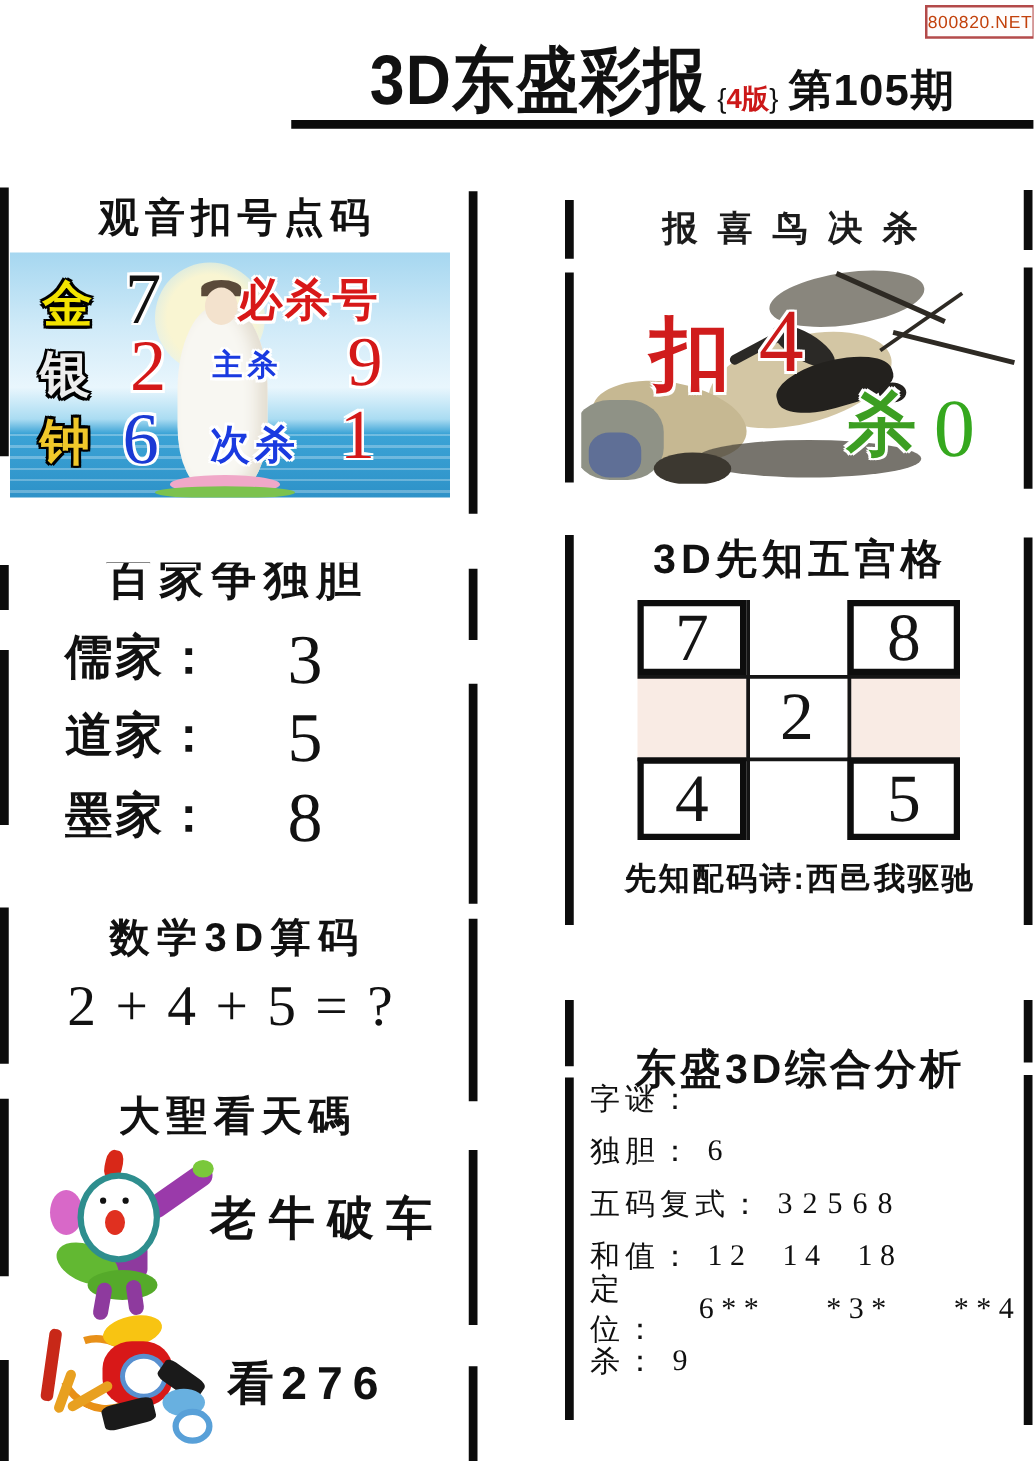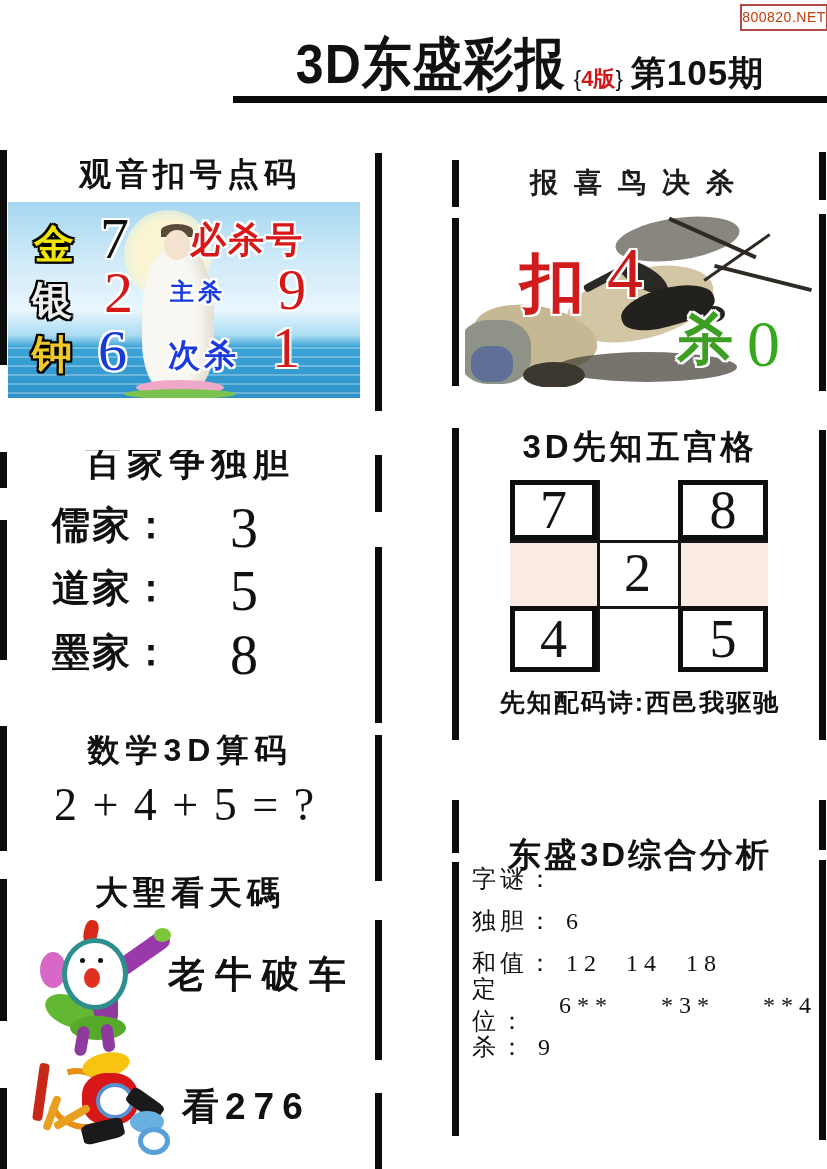--- a/index.html
+++ b/index.html
@@ -193,20 +193,24 @@
 
   <div class="abs sec-title ctr" style="left:465px;top:800px;width:350px;font-size:33px;letter-spacing:3px;margin-top:36px;">东盛3D综合分析</div>
 
   <div class="abs" style="left:472px;top:858px;width:345px;">
     <div class="arow">
       <span>字谜：</span>
     </div>
     <div class="arow">
       <span>独胆：</span>
       <span class="val">6</span>
+    </div>
+    <div class="arow">
+      <span>五码复式：</span>
+      <span class="val" style="letter-spacing:8px;">32568</span>
     </div>
     <div class="arow">
       <span>和值：</span>
       <span class="val">12  14  18</span>
     </div>
     <div class="arow">
       <span>定位：</span>
       <span class="val">6**    *3*    **4</span>
     </div>
     <div class="arow">

